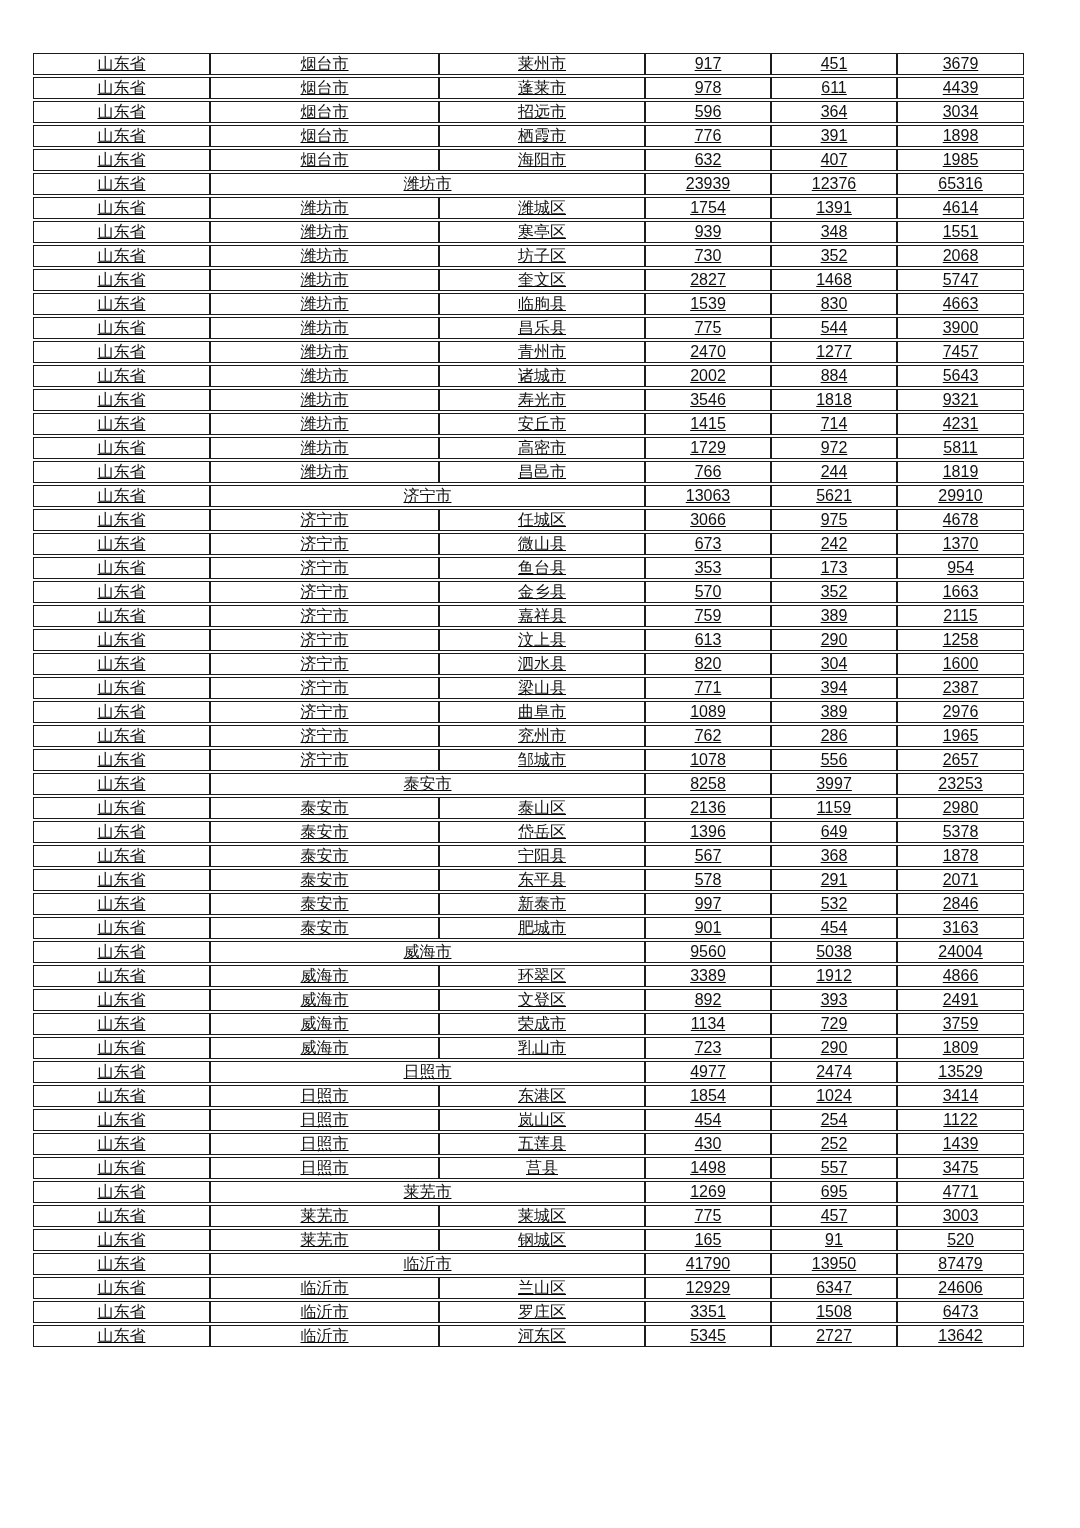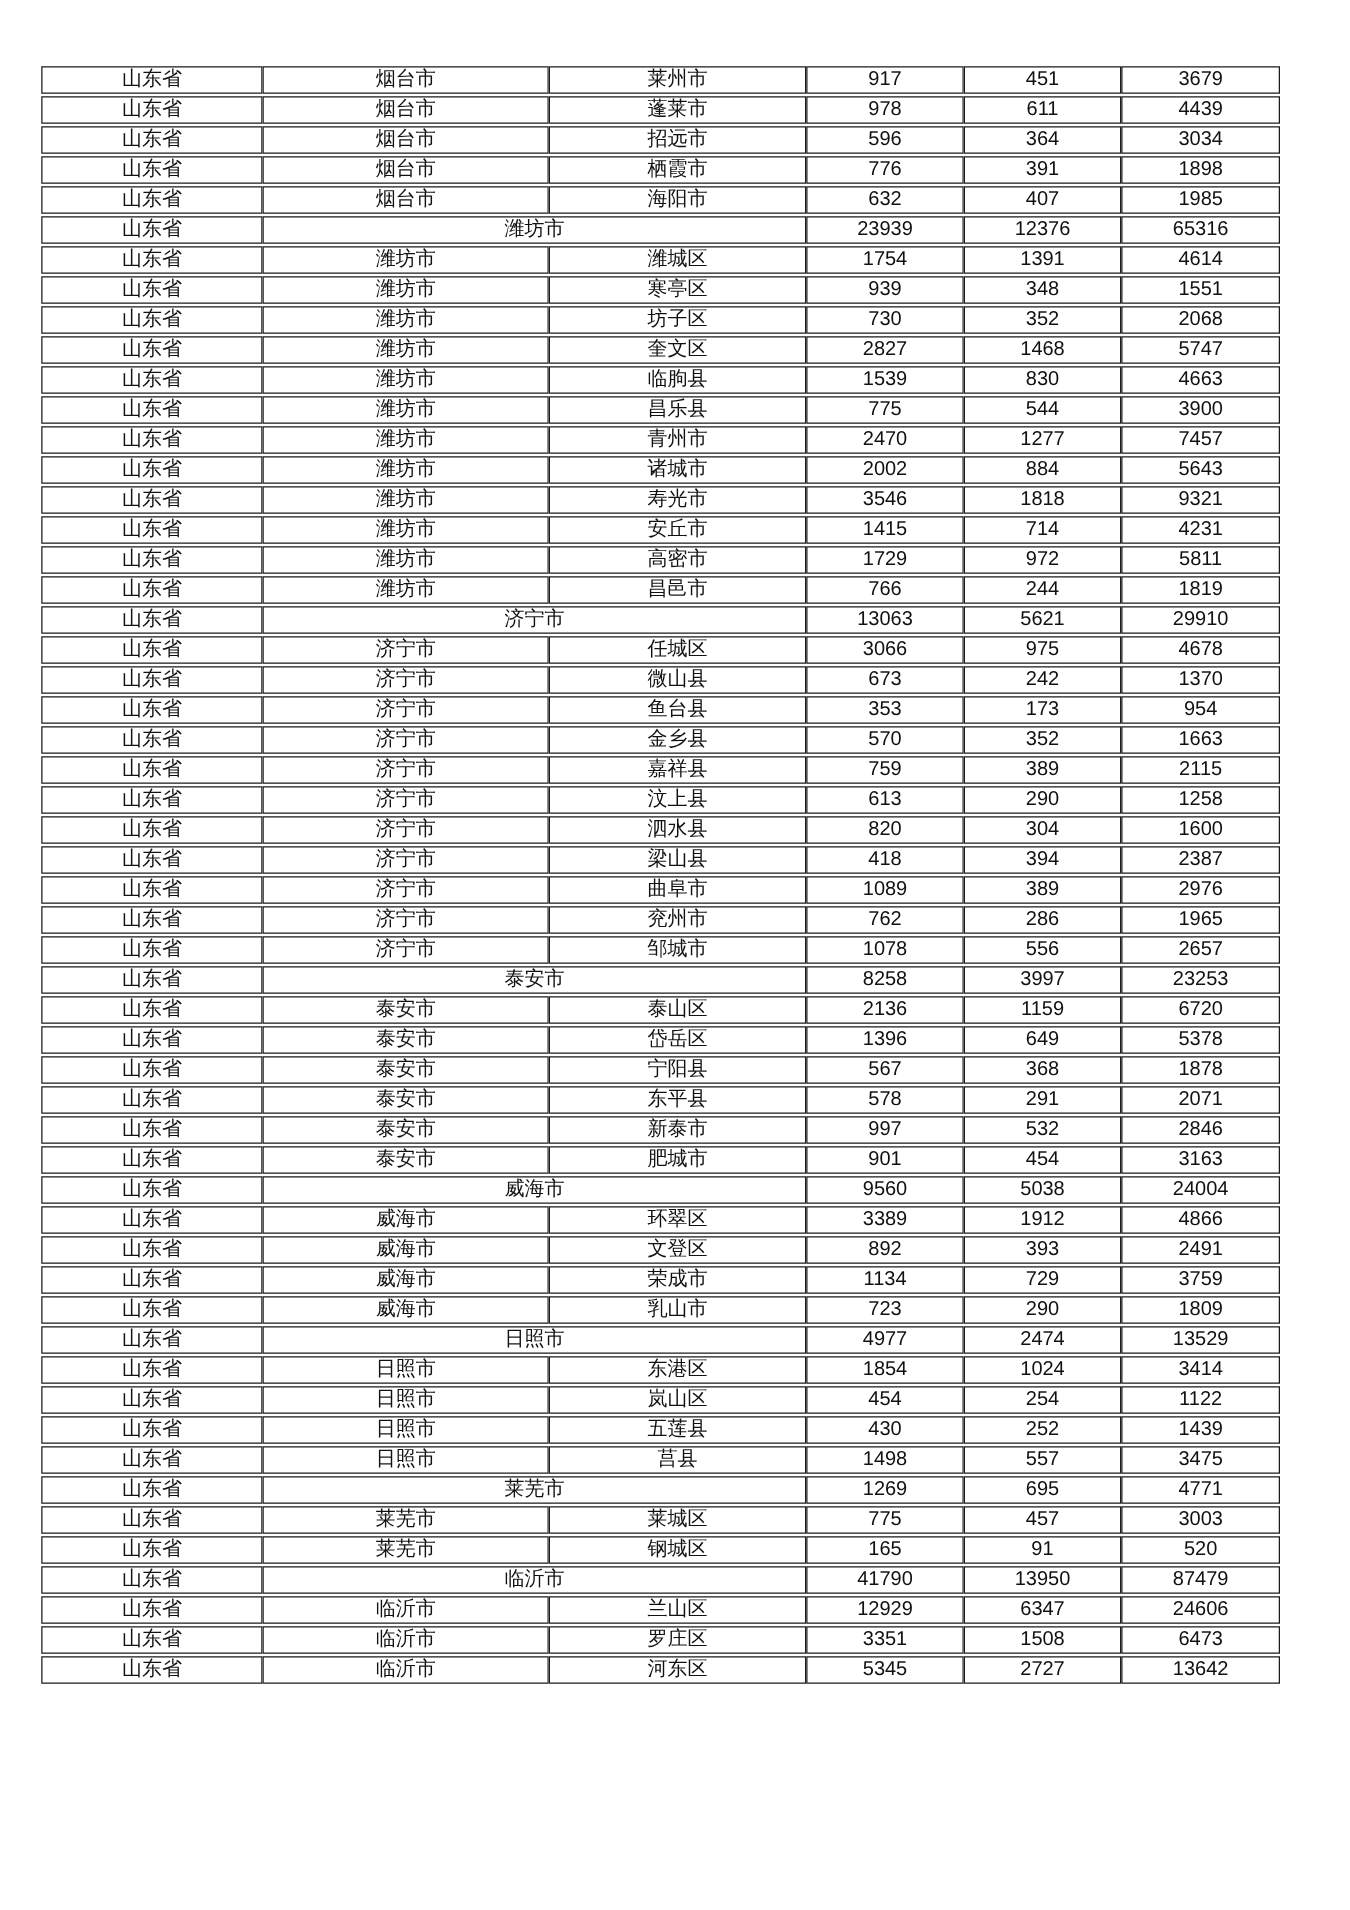--- a/index.html
+++ b/index.html
@@ -12,20 +12,21 @@
     position: relative;
     width: 1080px;
     height: 1528px;
     background: #ffffff;
     overflow: hidden;
   }
   .table-wrap {
     position: absolute;
     left: 33px;
     top: 51px;
+    text-decoration: underline;
   }
   table.data-table {
     border-collapse: separate;
     border-spacing: 0 2px;
     table-layout: fixed;
     width: 991px;
   }
   table.data-table td {
     box-sizing: border-box;
     border: 1px solid #1b1b1b;
@@ -259,21 +260,21 @@
             <td>济宁市</td>
             <td>泗水县</td>
             <td>820</td>
             <td>304</td>
             <td>1600</td>
           </tr>
           <tr>
             <td>山东省</td>
             <td>济宁市</td>
             <td>梁山县</td>
-            <td>418</td>
+            <td>771</td>
             <td>394</td>
             <td>2387</td>
           </tr>
           <tr>
             <td>山东省</td>
             <td>济宁市</td>
             <td>曲阜市</td>
             <td>1089</td>
             <td>389</td>
             <td>2976</td>
@@ -300,21 +301,21 @@
             <td>8258</td>
             <td>3997</td>
             <td>23253</td>
           </tr>
           <tr>
             <td>山东省</td>
             <td>泰安市</td>
             <td>泰山区</td>
             <td>2136</td>
             <td>1159</td>
-            <td>6720</td>
+            <td>2980</td>
           </tr>
           <tr>
             <td>山东省</td>
             <td>泰安市</td>
             <td>岱岳区</td>
             <td>1396</td>
             <td>649</td>
             <td>5378</td>
           </tr>
           <tr>

